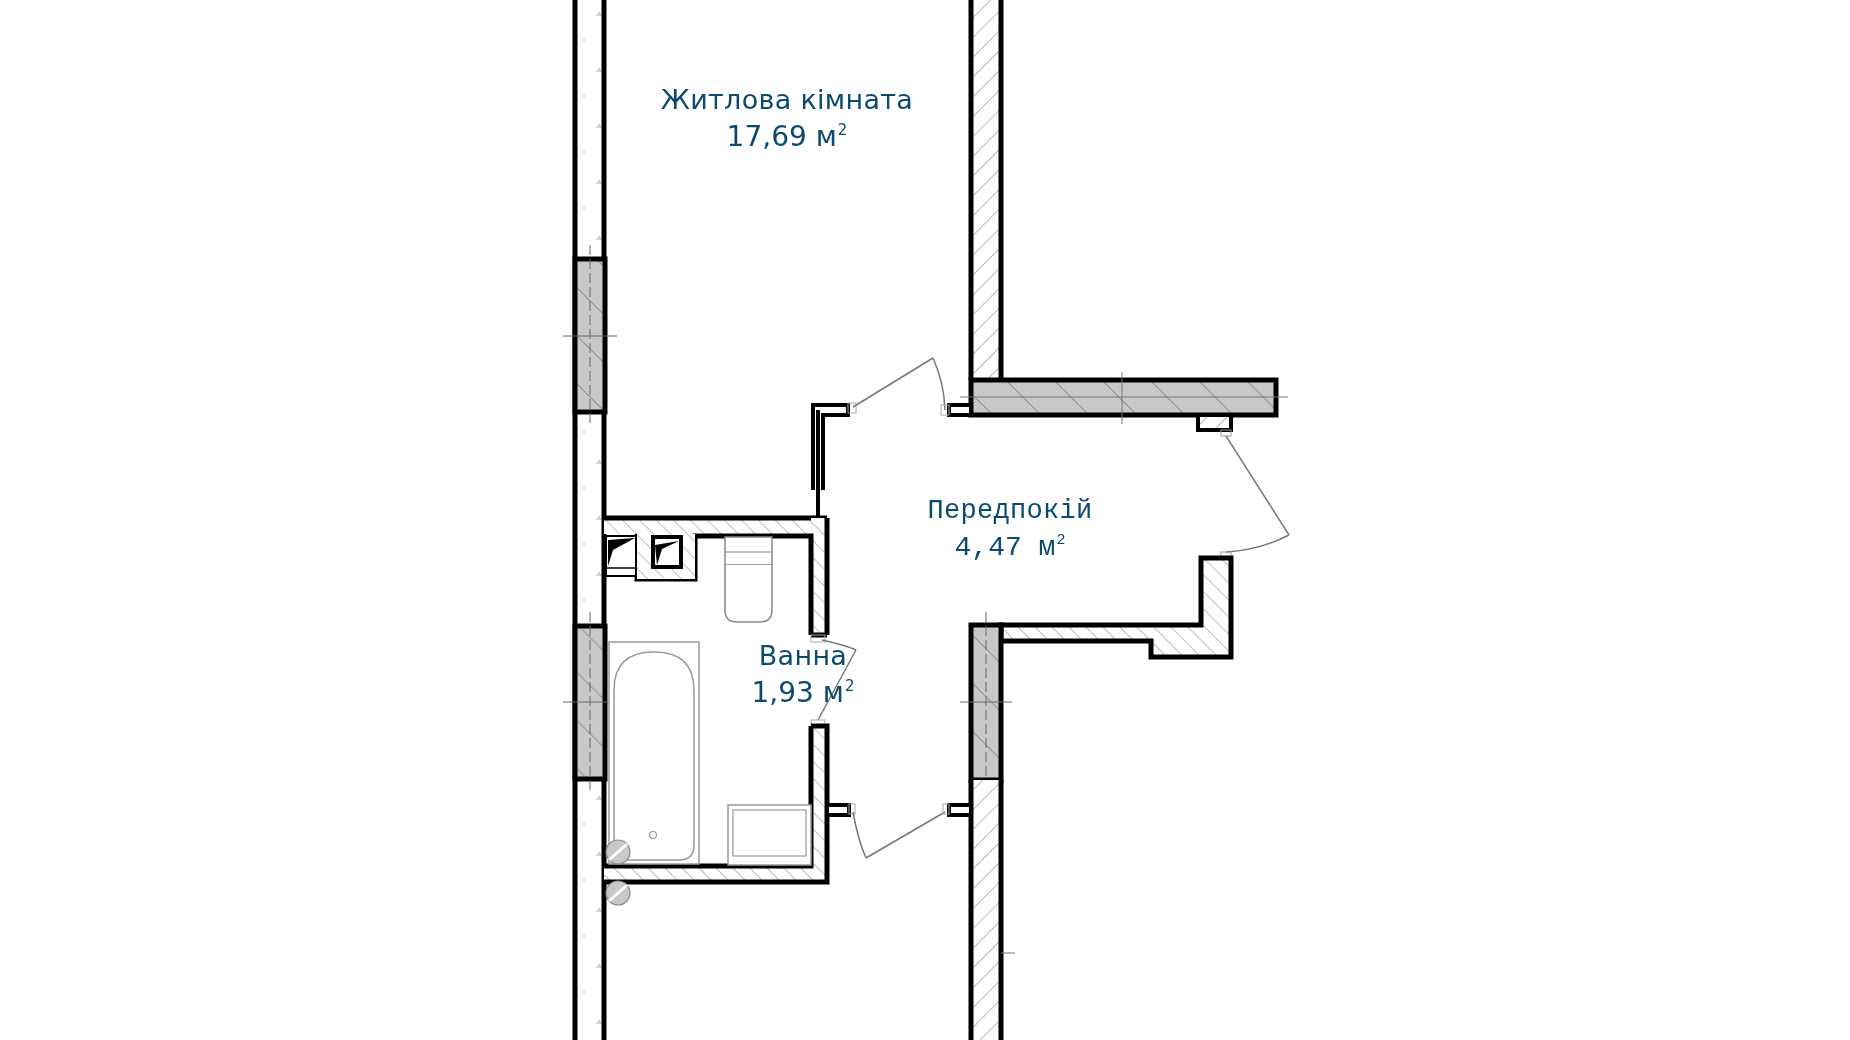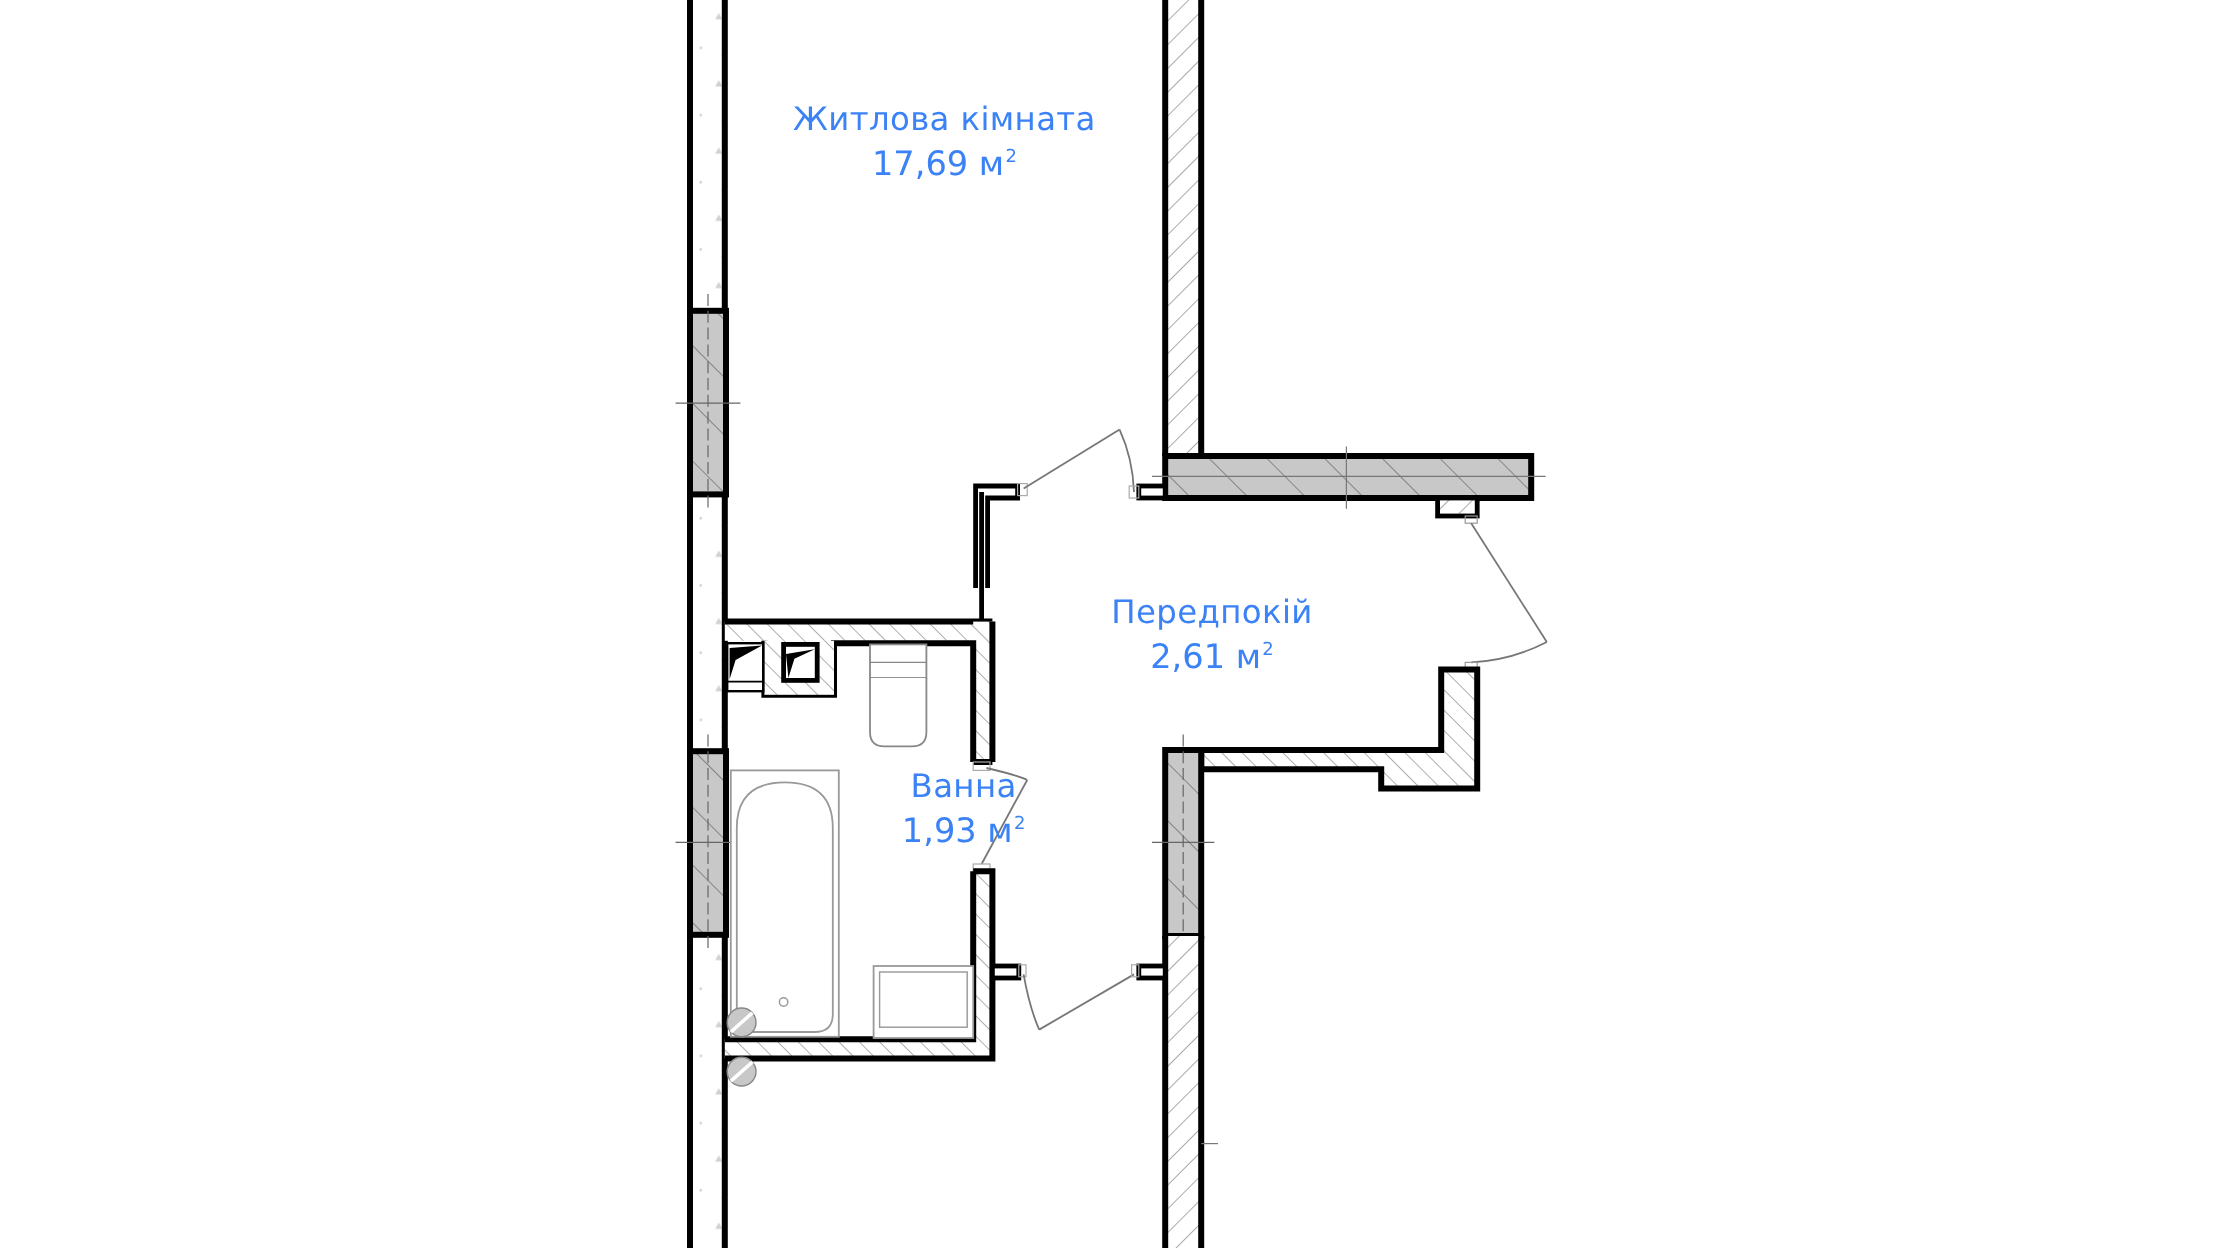--- a/index.html
+++ b/index.html
@@ -1,18 +1,18 @@
 <!DOCTYPE html>
 <html><head>
 <meta charset="utf-8">
 <style>
   html, body { margin: 0; padding: 0; background: #ffffff; }
   body { width: 1850px; height: 1040px; overflow: hidden; position: relative; font-family: "DejaVu Sans", "Liberation Sans", sans-serif; }
   #plan { position: absolute; left: 0; top: 0; width: 1850px; height: 1040px; }
-  .room-label { position: absolute; text-align: center; color: #3b82f6; font-family: "DejaVu Sans", sans-serif; font-weight: normal; white-space: nowrap; transform: translateX(-50%); line-height: 1.2; }
+  .room-label { position: absolute; text-align: center; color: #0c4a6e; font-family: "DejaVu Sans", sans-serif; font-weight: normal; white-space: nowrap; transform: translateX(-50%); line-height: 1.2; }
   .room-label .name { display: block; font-size: 27px; letter-spacing: 0.3px; }
   .room-label .area { display: block; font-size: 28px; margin-top: 4px; }
   .room-label sup { font-size: 15px; vertical-align: 11px; margin-left: 1px; }
 </style>
 </head>
 <body>
 
 <svg id="plan" viewBox="0 0 1850 1040" xmlns="http://www.w3.org/2000/svg">
   <defs>
     <pattern id="hatch" patternUnits="userSpaceOnUse" width="14" height="14" patternTransform="rotate(45)">
@@ -169,21 +169,21 @@
     <line x1="866" y1="858" x2="945" y2="812" stroke="#777" stroke-width="1.5"></line>
     <rect x="943" y="804" width="6" height="10" fill="none" stroke="#aaa" stroke-width="1"></rect>
   </g>
 </svg>
 
 <div class="room-label" style="left:787px; top:84px;">
   <span class="name">Житлова кімната</span>
   <span class="area"><span>17,69</span> <span>м</span><sup>2</sup></span>
 </div>
 
-<div class="room-label" style="left:1010px; top:495px;">
+<div class="room-label" style="left:1010px; top:495px;font-family:Liberation Mono, monospace;">
   <span class="name">Передпокій</span>
-  <span class="area"><span>2,61</span> <span>м</span><sup>2</sup></span>
+  <span class="area"><span>4,47</span> <span>м</span><sup>2</sup></span>
 </div>
 
 <div class="room-label" style="left:803px; top:640px;">
   <span class="name">Ванна</span>
   <span class="area"><span>1,93</span> <span>м</span><sup>2</sup></span>
 </div>
 
 </body></html>

